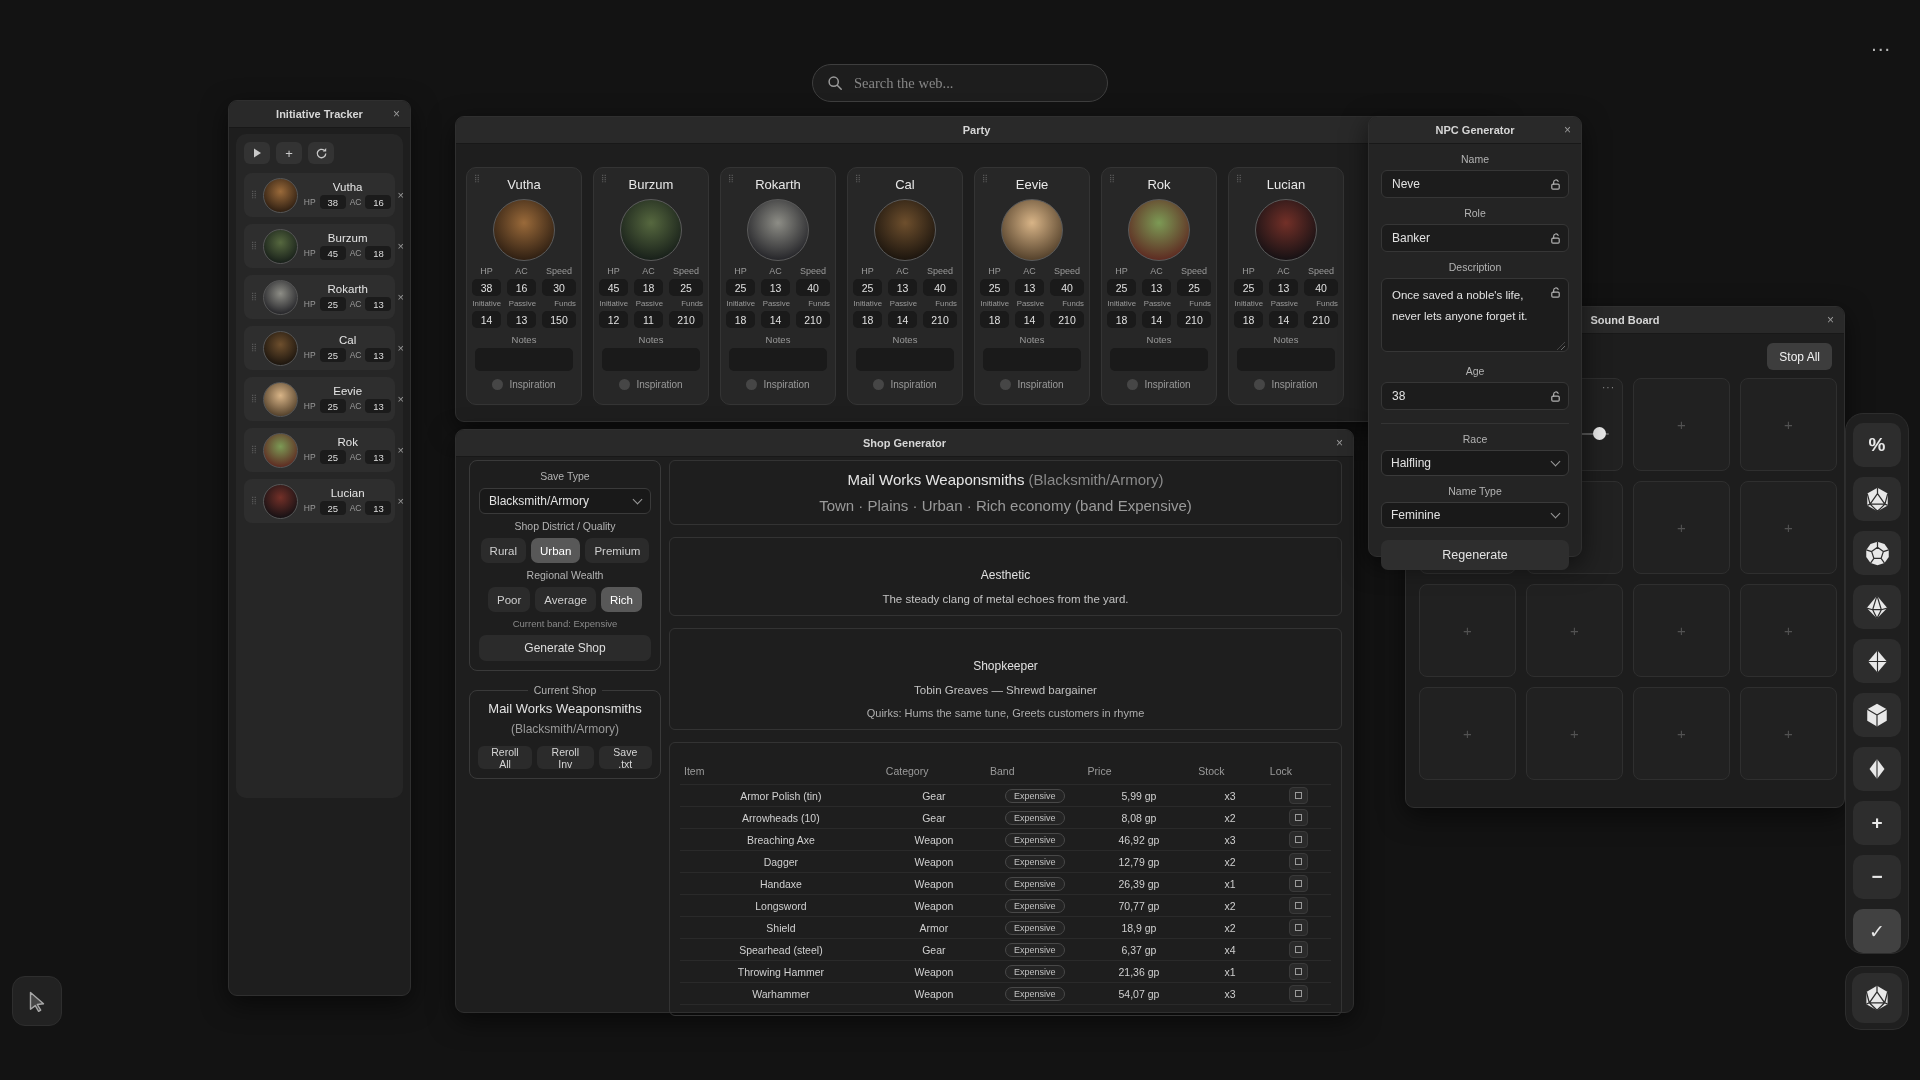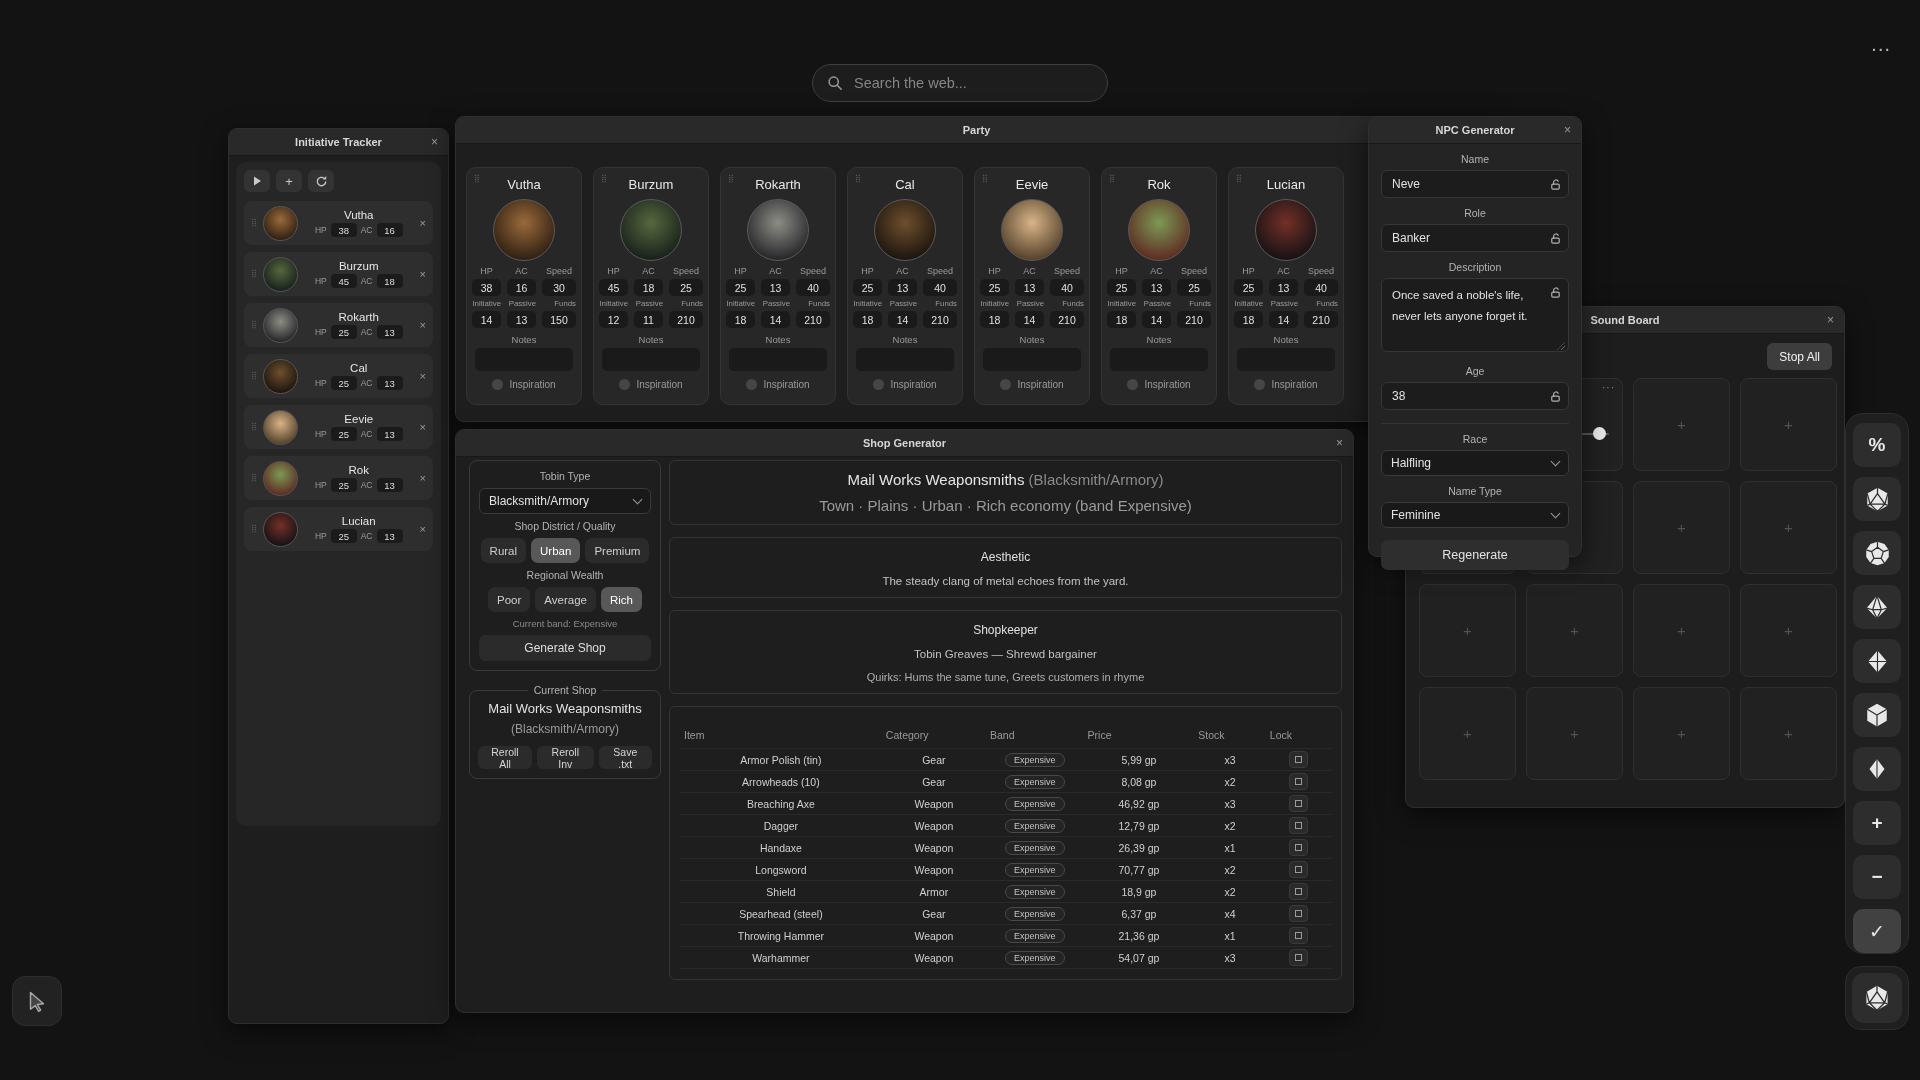--- a/index.html
+++ b/index.html
@@ -13,27 +13,27 @@
     display:flex;align-items:center;justify-content:center;position:relative;}
   .ptt{font-size:11px;font-weight:700;color:#d6d6d6;}
   .pclose{position:absolute;right:10px;top:50%;transform:translateY(-50%);color:#9a9a9a;
     font-size:12px;line-height:1;cursor:pointer;}
 
   
   .search{position:absolute;left:812px;top:64px;width:296px;height:38px;border-radius:19px;
     background:#1d1d1d;border:1px solid #3e3e3e;display:flex;align-items:center;gap:9px;
     padding:0 14px;box-sizing:border-box;}
   .search input{flex:1;background:transparent;border:none;outline:none;color:#ddd;font-size:14.5px;
-    font-family:Liberation Sans, sans-serif;}
+    font-family:Liberation Serif, serif;}
   .search input::placeholder{color:#868686;}
   .topmenu{position:absolute;left:1872px;top:42px;color:#b5b5b5;font-size:14px;font-weight:700;
     letter-spacing:2px;cursor:pointer;}
 
   
-  .init{left:228px;top:128px;width:221px;height:896px;}
+  .init{left:228px;top:100px;width:183px;height:896px;}
   .iinner{position:absolute;left:7px;right:7px;top:33px;height:664px;background:#262626;
     border-radius:10px;padding:8px;box-sizing:border-box;}
   .itools{display:flex;gap:6px;}
   .itbtn{width:26px;height:22px;background:#333;border:none;border-radius:6px;display:flex;
     align-items:center;justify-content:center;color:#c9c9c9;font-size:13px;padding:0;cursor:pointer;}
   .ilist{margin-top:9px;display:flex;flex-direction:column;gap:7px;}
   .irow{height:44px;background:#2e2e2e;border-radius:8px;display:flex;align-items:center;
     padding:0 7px;gap:6px;}
   .drag{font-size:8px;color:#5c5c5c;line-height:1;}
   .iav{width:33px;height:33px;border-radius:50%;border:1px solid #555;flex:none;}
@@ -89,21 +89,21 @@
   .csname{font-size:13px;color:#e3e3e3;margin-top:3px;}
   .cstype{font-size:12px;color:#9a9a9a;margin-top:6px;}
   .csrow{display:flex;gap:5px;justify-content:center;margin-top:10px;}
   .csbtn{height:23px;padding:0 8px;background:#2b2b2b;border:none;border-radius:6px;font-size:10.5px;
     color:#d5d5d5;display:flex;align-items:center;cursor:pointer;font-family:inherit;}
   .rightcol{position:absolute;left:213px;top:30px;width:673px;}
   .rbox{border:1px solid #333;border-radius:6px;text-align:center;padding:10px;margin-bottom:12px;}
   .shopname{font-size:15px;color:#e5e5e5;}
   .shopsub{font-size:15px;color:#8a8a8a;}
   .loc{font-size:15px;color:#9a9a9a;margin-top:8px;}
-  .rhead{font-size:12px;color:#e0e0e0;margin-top:2px;}
+  .rhead{font-size:12px;color:#e0e0e0;margin-top:20px;}
   .rtext{font-size:11.5px;color:#c2c2c2;margin-top:11px;}
   .rtext3{font-size:11px;color:#aeaeae;margin-top:11px;}
   .tbl{margin-top:11px;border-bottom:1px solid #2a2a2a;}
   .thr,.trw{display:grid;grid-template-columns:31% 16% 15% 17% 11% 10%;align-items:center;}
   .thr span{font-size:10.5px;color:#9a9a9a;text-align:left;padding:1px 0 7px 4px;}
   .trw{border-top:1px solid #2a2a2a;height:21px;}
   .trw .tc{font-size:10.5px;color:#d0d0d0;text-align:center;}
   .pill{display:inline-block;border:1px solid #484848;border-radius:9px;padding:1px 8px;
     font-size:9px;color:#c2c2c2;background:#242424;}
   .lockbox{width:17px;height:15px;background:#2a2a2a;border:1px solid #3a3a3a;border-radius:4px;
@@ -501,21 +501,21 @@
   </section>
 
   <section class="panel shop">
     <header class="pt">
       <span class="ptt">Shop Generator</span>
       <span class="pclose">×</span>
     </header>
 
     <div class="leftcol">
       <div class="sgroup">
-        <span class="slab">Tobin Type</span>
+        <span class="slab">Save Type</span>
         <div class="sselect">
           <span>Blacksmith/Armory</span>
           <span class="chev"></span>
         </div>
         <span class="slab">Shop District / Quality</span>
         <div class="btnrow">
           <button class="sbtn">Rural</button>
           <button class="sbtn sel">Urban</button>
           <button class="sbtn">Premium</button>
         </div>

